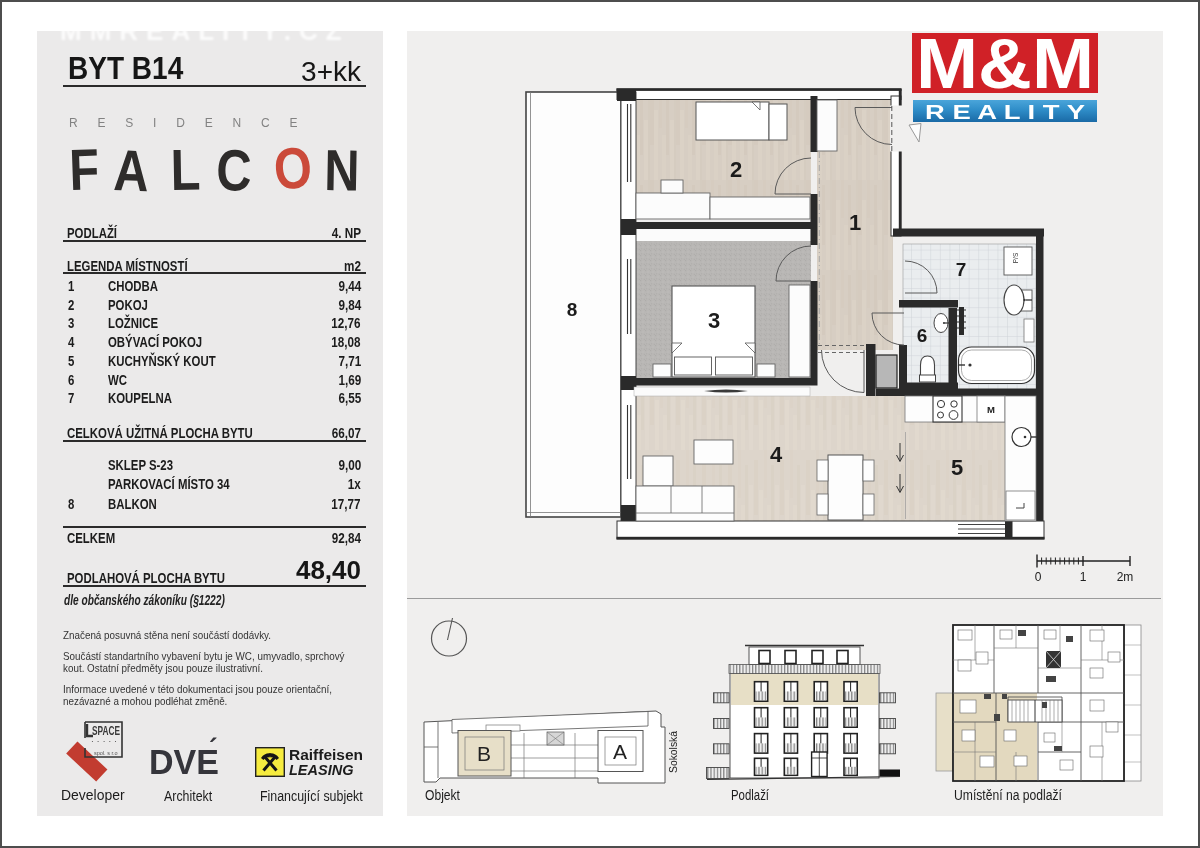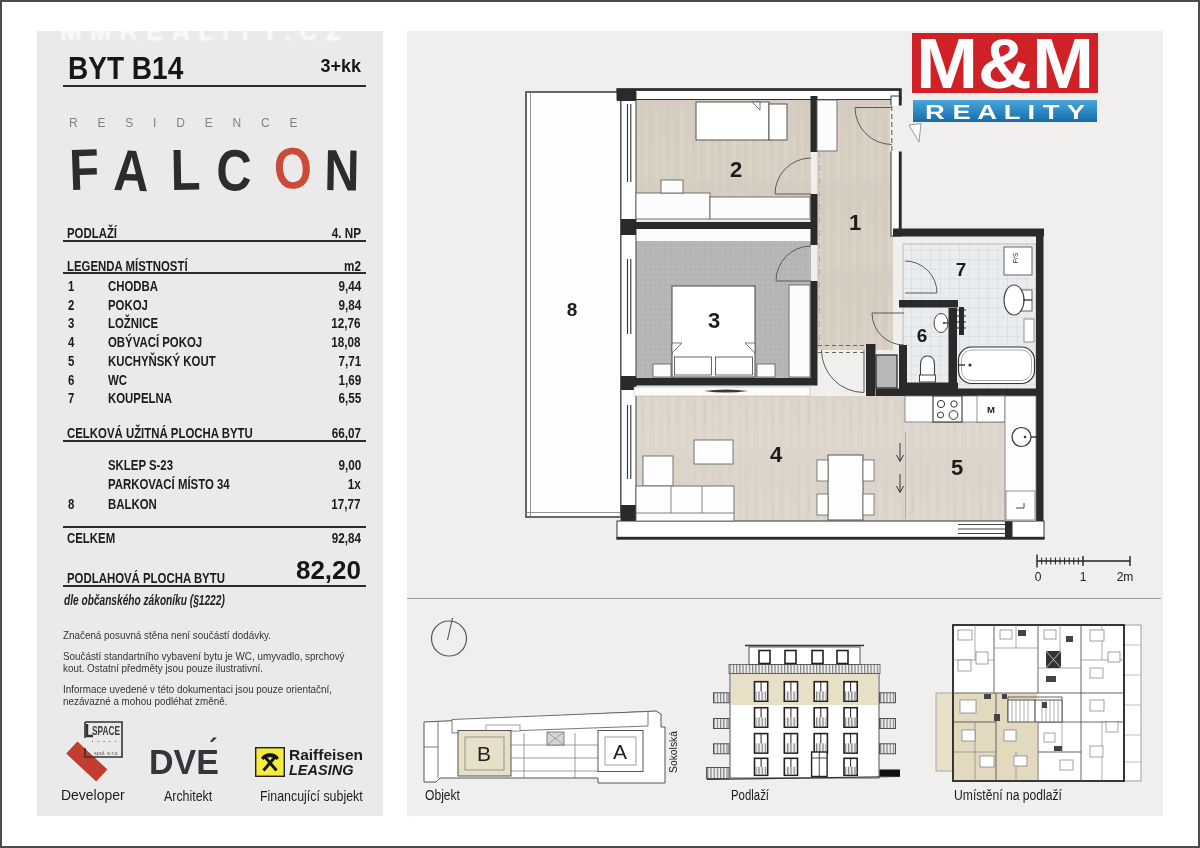--- a/index.html
+++ b/index.html
@@ -22,21 +22,21 @@
 <div id="frame" class="abs"></div>
 
 <div id="leftpanel" class="abs"></div>
 
 <div id="rightpanel" class="abs"></div>
 
 <div id="divline" class="abs"></div>
 
 <div class="abs" style="left:68px;top:50px;font-size:31.5px;font-weight:bold;color:#161616;transform:scaleX(0.89);transform-origin:0 0;">BYT B14</div>
 
-<div class="abs rt" style="left:261px;top:56px;width:100px;font-size:18px;font-weight:bold;color:#161616;">3+kk</div>
+<div class="abs rt" style="left:261px;top:56px;width:100px;font-size:28px;font-weight:normal;color:#161616;">3+kk</div>
 
 <div class="rule" style="left:63px;top:85px;width:303px;"></div>
 
 <div class="abs" style="left:69px;top:116px;width:292px;font-size:12px;color:#828282;letter-spacing:19.8px;">RESIDENCE</div>
 
 <div class="abs" style="left:68px;top:136px;width:295px;font-size:58px;font-weight:bold;color:#2e2c2b;">
 <span style="position:absolute;left:0px;transform:rotate(-2deg) scaleX(0.84);transform-origin:0 0;">F</span>
 <span style="position:absolute;left:47px;transform:rotate(2deg) scaleX(0.84);transform-origin:0 0;">A</span>
 <span style="position:absolute;left:102px;transform:rotate(-1deg) scaleX(0.84);transform-origin:0 0;">L</span>
 <span style="position:absolute;left:149px;transform:rotate(1deg) scaleX(0.84);transform-origin:0 0;">C</span>
@@ -92,21 +92,21 @@
     <span class="abs cl" style="left:45px;top:38.6px;">BALKON</span>
     <span class="abs cr" style="right:0px;top:38.6px;">17,77</span>
 </div>
 
 <div class="rule" style="left:63px;top:526px;width:303px;"></div>
 
 <div class="abs tbl cl" style="left:67px;top:529px;">CELKEM</div>
 <div class="abs tbl cr rt" style="left:261px;top:529px;width:100px;">92,84</div>
 
 <div class="abs tbl cl" style="left:67px;top:569px;">PODLAHOVÁ PLOCHA BYTU</div>
-<div class="abs rt" style="left:251px;top:555px;width:110px;font-size:26px;font-weight:bold;color:#161616;">82,20</div>
+<div class="abs rt" style="left:251px;top:555px;width:110px;font-size:26px;font-weight:bold;color:#161616;">48,40</div>
 
 <div class="rule" style="left:63px;top:585px;width:303px;"></div>
 
 <div class="abs" style="left:64px;top:592px;font-size:14.5px;font-weight:bold;font-style:italic;color:#222;transform:scaleX(0.7);transform-origin:0 0;">dle občanského zákoníku (§1222)</div>
 
 <div class="abs note" style="left:63px;top:629px;transform:scaleX(0.85);transform-origin:0 0;white-space:nowrap;">Značená posuvná stěna není součástí dodávky.</div>
 
 <div class="abs note" style="left:63px;top:650px;transform:scaleX(0.85);transform-origin:0 0;white-space:nowrap;">Součástí standartního vybavení bytu je WC, umyvadlo, sprchový<br>kout. Ostatní předměty jsou pouze ilustrativní.</div>
 
 <div class="abs note" style="left:63px;top:683px;transform:scaleX(0.85);transform-origin:0 0;white-space:nowrap;">Informace uvedené v této dokumentaci jsou pouze orientační,<br>nezávazné a mohou podléhat změně.</div>

